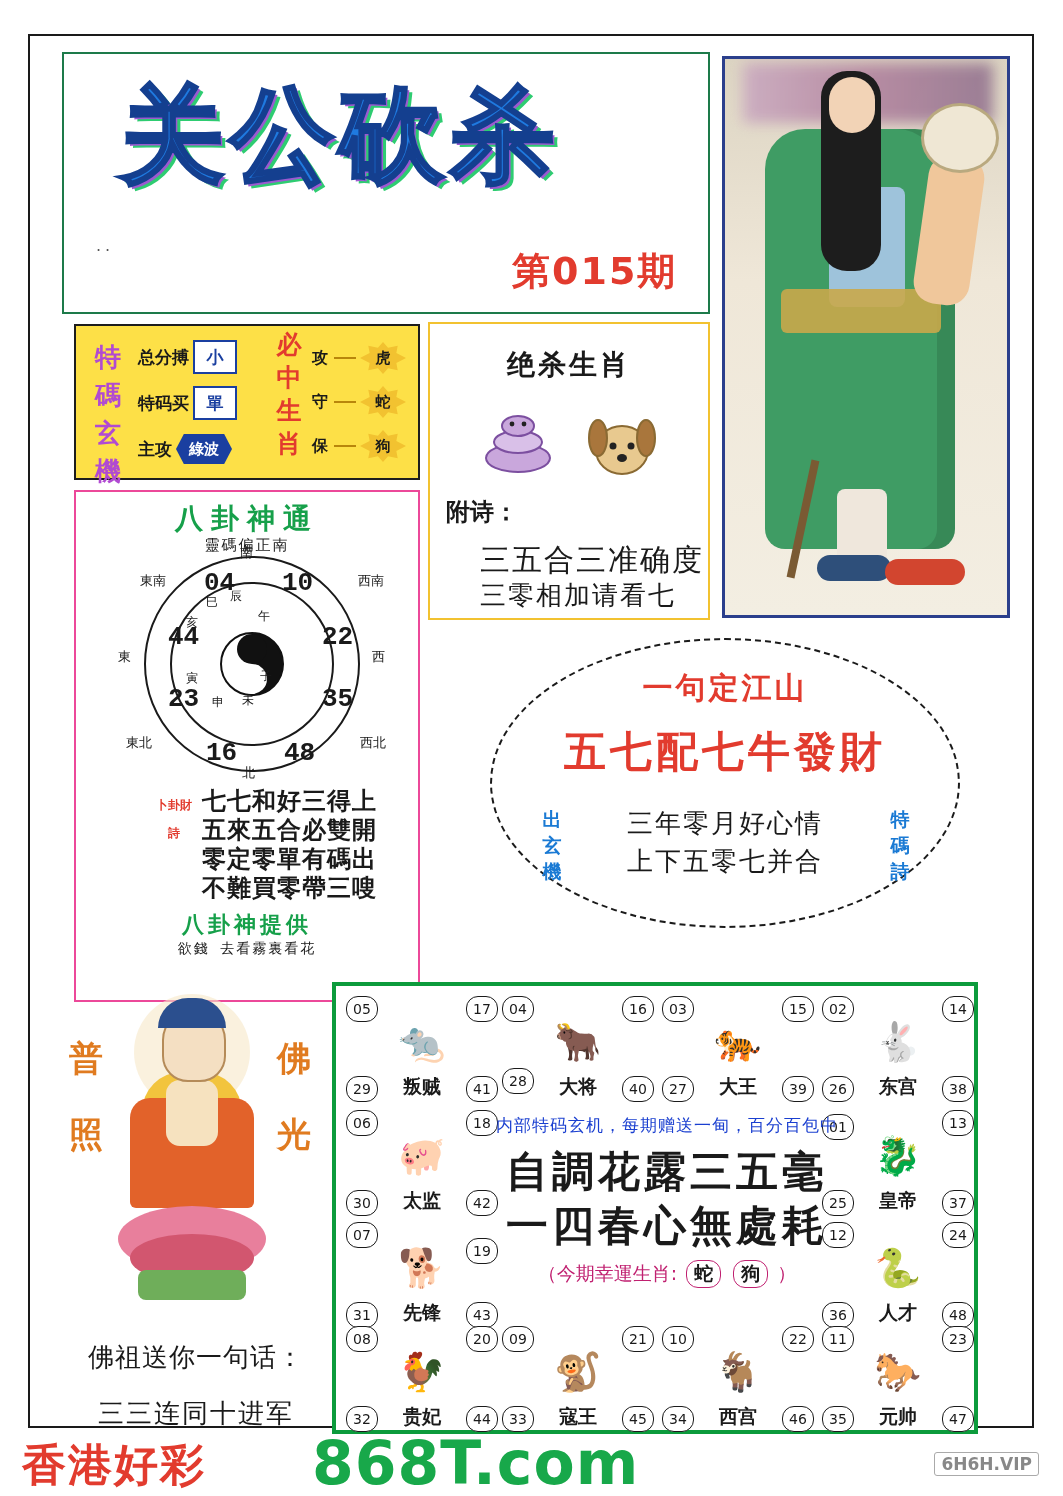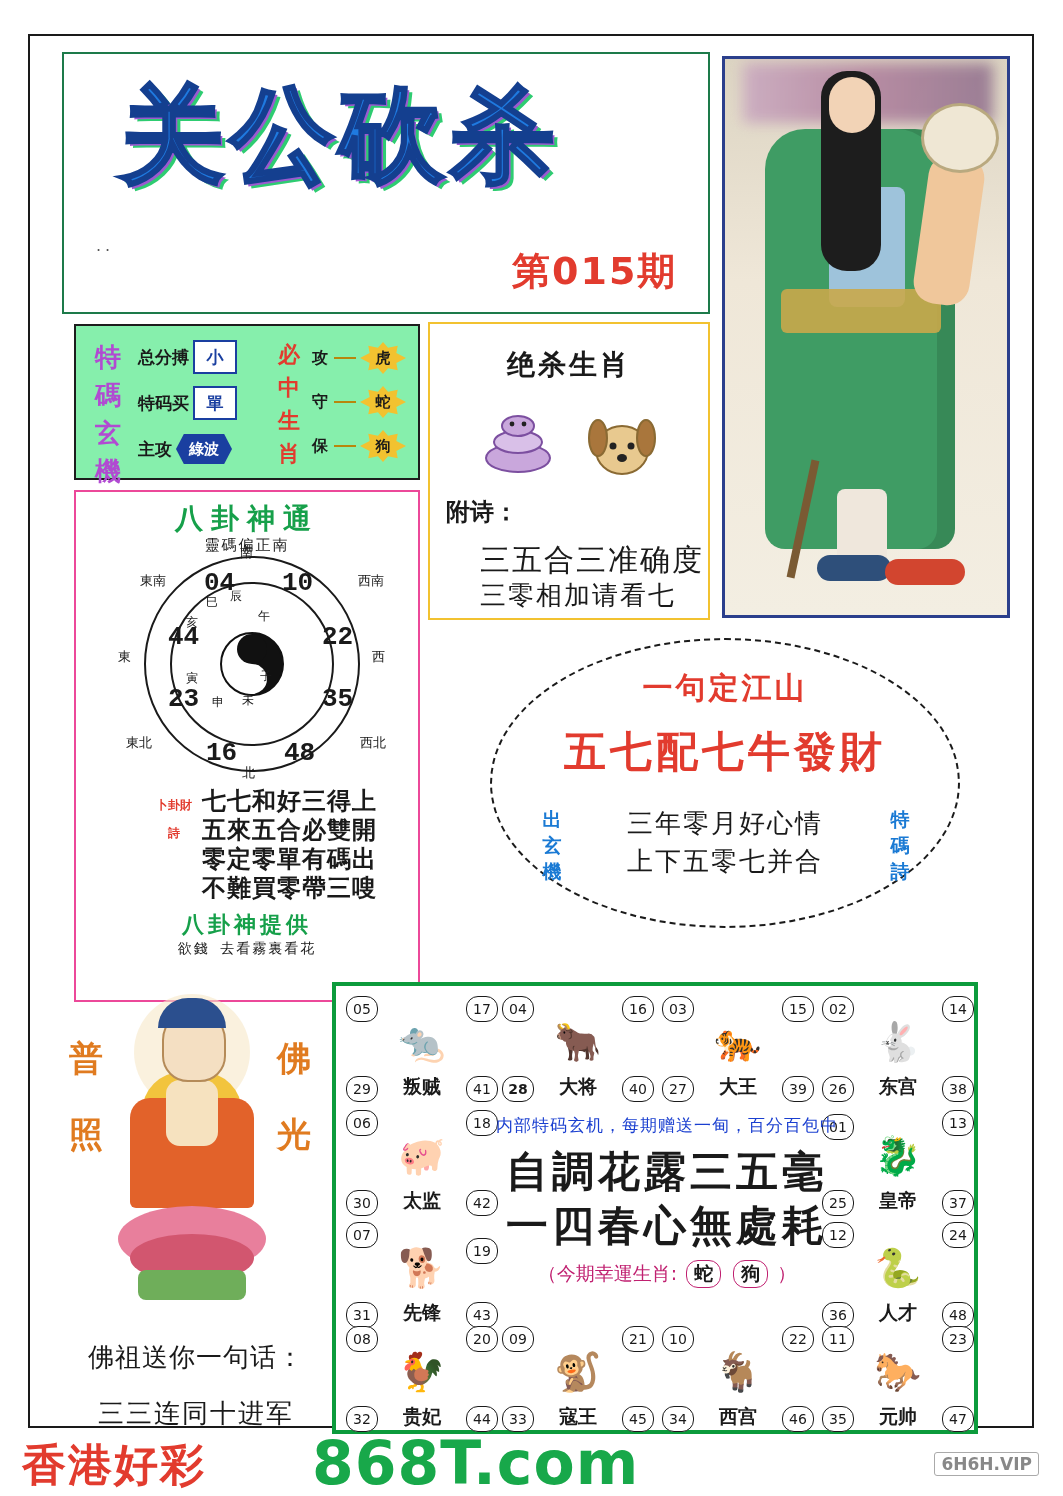--- a/index.html
+++ b/index.html
@@ -95,41 +95,41 @@
     background:#d2452f;border-radius:13px;
   }
   .hero-staff{
     position:absolute;left:74px;top:400px;width:8px;height:120px;
     background:#7a5a33;transform:rotate(12deg);
   }
 
   
   .tema-box{
     position:absolute;left:74px;top:324px;width:346px;height:156px;
-    border:2px solid #1d1d1d;box-sizing:border-box;background:#86efac;
+    border:2px solid #1d1d1d;box-sizing:border-box;background:#fde047;
   }
   .tema-left{
     position:absolute;left:10px;top:12px;width:44px;
     font-size:26px;font-weight:bold;color:#b14ad2;line-height:38px;text-align:center;
   }
   .tema-mid{position:absolute;left:62px;top:8px;width:126px;}
   .tema-row{height:46px;display:flex;align-items:center;}
   .tema-lab{font-size:17px;color:#1a1a1a;font-weight:bold;margin-right:4px;white-space:nowrap;}
   .tema-val{
     width:40px;height:30px;line-height:30px;text-align:center;font-size:17px;font-weight:bold;
     border:2px solid #1a3fa0;color:#1a3fa0;background:#fff;
   }
   .tema-val.hex{
     width:56px;border-radius:0;position:relative;
     clip-path:polygon(14% 0,86% 0,100% 50%,86% 100%,14% 100%,0 50%);
     border:none;background:#1a3fa0;color:#fff;font-size:15px;
   }
   .tema-center{
-    position:absolute;left:196px;top:12px;width:34px;
-    font-size:22px;font-weight:bold;color:#e23b2e;line-height:33px;text-align:center;
+    position:absolute;left:196px;top:2px;width:34px;
+    font-size:25px;font-weight:bold;color:#e23b2e;line-height:33px;text-align:center;
   }
   .tema-right{position:absolute;left:236px;top:10px;width:104px;}
   .tema-rrow{height:44px;display:flex;align-items:center;}
   .tema-rlab{font-size:16px;color:#1a1a1a;font-weight:bold;width:18px;}
   .tema-dash{width:22px;height:2px;background:#b8860b;margin:0 4px;}
   .star{
     width:46px;height:32px;background:#f2c230;color:#1a1a1a;font-size:15px;font-weight:bold;
     display:flex;align-items:center;justify-content:center;
     clip-path:polygon(50% 0,61% 18%,82% 12%,79% 34%,100% 50%,79% 66%,82% 88%,61% 82%,50% 100%,39% 82%,18% 88%,21% 66%,0 50%,21% 34%,18% 12%,39% 18%);
   }
@@ -492,21 +492,21 @@
         <span class="znum r" style="bottom:0;">41</span>
         <span class="zname">叛贼</span>
       </div>
 
       <div class="zcell" style="left:160px;top:4px;">
         <span class="znum l" style="top:0;">04</span>
         <span class="znum r" style="top:0;">16</span>
         <span class="zicon">
             <span class="animal">🐂</span>
           </span>
-        <span class="znum l" style="bottom:0;font-weight:bold;">28</span>
+        <span class="znum l" style="bottom:8px;">28</span>
         <span class="znum r" style="bottom:0;">40</span>
         <span class="zname">大将</span>
       </div>
 
       <div class="zcell" style="left:320px;top:4px;">
         <span class="znum l" style="top:0;">03</span>
         <span class="znum r" style="top:0;">15</span>
         <span class="zicon">
             <span class="animal">🐅</span>
           </span>

